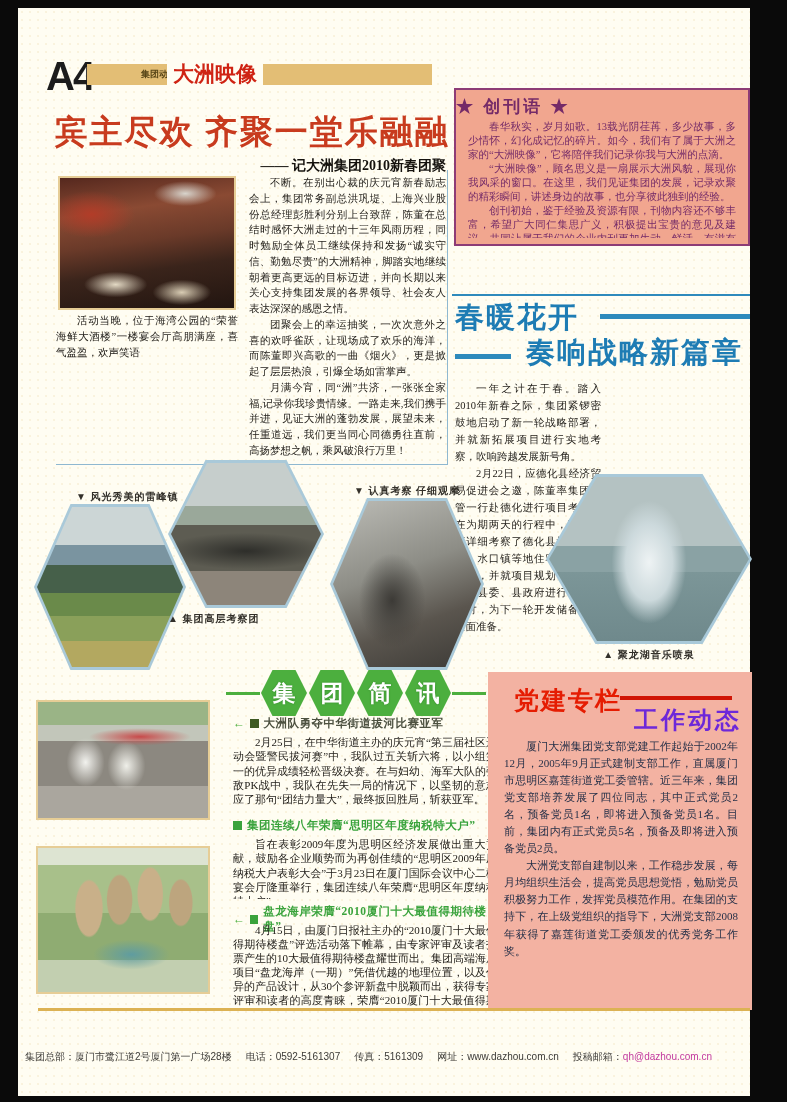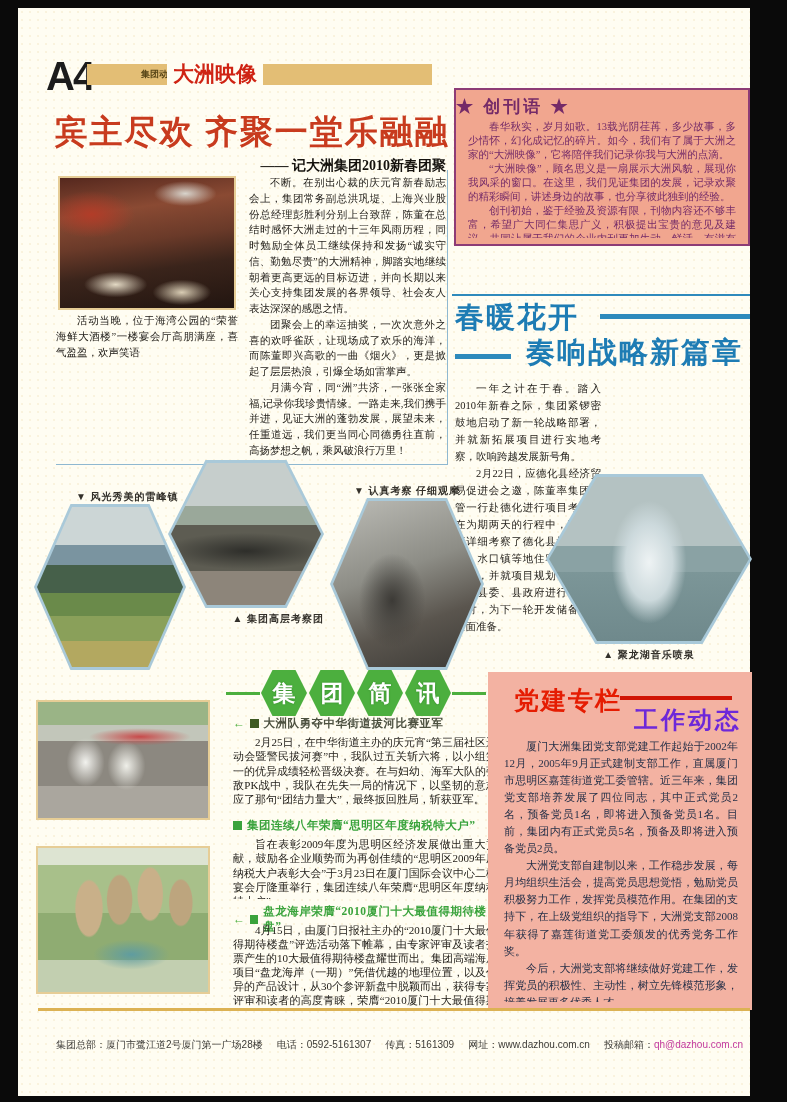--- a/index.html
+++ b/index.html
@@ -57,21 +57,21 @@
   .sq-green{background:#3aa33c;}
   
   .party{background:#f3b2a2;}
   .party-title{font-weight:bold;font-size:25px;color:#e51c02;letter-spacing:2px;}
   .party-sub{font-weight:bold;font-size:24px;color:#6d28d9;letter-spacing:3px;}
   .party-bar{background:#d01505;height:4px;}
   .party-body{position:absolute;left:16px;right:14px;top:66px;font-size:11px;line-height:1.55;color:#263048;text-align:justify;overflow:hidden;bottom:8px;}
   .party-body p{margin:0;text-indent:2em;}
   
   .goldline{background:#dcb253;}
-  .footer{font-family:"Liberation Sans",sans-serif;font-size:10px;color:#3c3a36;text-align:right;}
+  .footer{font-family:"Liberation Sans",sans-serif;font-size:10px;color:#3c3a36;text-align:left;margin-top:12px;}
   .footer span{margin:0 7px;}
   .email{color:#c2399d;}
 </style>
 </head>
 <body>
 
 <div id="page">
 
   <div class="abs page-label" style="left:28px;top:48px;">A4</div>
   <div class="abs tanbar" style="left:69px;top:56px;width:345px;height:21px;"></div>
@@ -133,21 +133,21 @@
     <div class="hexin" style="background:linear-gradient(
       #ccd6d6 0%, #ccd6d6 24%, #7a94a0 24%, #7a94a0 36%, #46604a 36%, #46604a 54%,
       #6a8a4a 54%, #6a8a4a 68%, #8aa05a 68%, #8aa05a 84%, #b3a860 84%, #b3a860 100%);"></div>
   </div>
 
   <div class="abs hexwrap" style="left:150px;top:452px;width:156px;height:148px;">
     <div class="hexin" style="background:
       radial-gradient(ellipse 70% 16% at 50% 62%, #2e2e2a 0%, rgba(0,0,0,0) 80%),
       linear-gradient(#c6cecc 0%, #c6cecc 30%, #9aa89a 30%, #9aa89a 44%, #5d5c52 44%, #5d5c52 76%, #8d857a 76%, #8d857a 100%);"></div>
   </div>
-  <div class="abs caption" style="left:150px;top:604px;width:156px;text-align:right;">▲ 集团高层考察团</div>
+  <div class="abs caption" style="left:150px;top:604px;width:156px;text-align:left;">▲ 集团高层考察团</div>
 
   <div class="abs caption" style="left:336px;top:476px;">▼ 认真考察  仔细观摩</div>
   <div class="abs hexwrap" style="left:312px;top:490px;width:154px;height:172px;">
     <div class="hexin" style="background:
       radial-gradient(ellipse 30% 38% at 40% 60%, #3c3a36 0%, rgba(0,0,0,0) 75%),
       linear-gradient(160deg, #bcbcb6 0%, #8d8d86 42%, #5a554e 70%, #3c3a36 100%);"></div>
   </div>
 
   <div class="abs briefhead" style="left:193px;top:662px;width:290px;">
     <div class="line"></div>
@@ -200,21 +200,20 @@
     <p>4月15日，由厦门日报社主办的“2010厦门十大最值得期待楼盘”评选活动落下帷幕，由专家评审及读者投票产生的10大最值得期待楼盘耀世而出。集团高端海居项目“盘龙海岸（一期）”凭借优越的地理位置，以及优异的产品设计，从30个参评新盘中脱颖而出，获得专家评审和读者的高度青睐，荣膺“2010厦门十大最值得期待楼盘”。</p>
   </div>
 
   <div class="abs party" style="left:470px;top:664px;width:264px;height:338px;">
     <div class="abs party-title" style="left:26px;top:12px;">党建专栏</div>
     <div class="abs party-bar" style="left:132px;top:24px;width:112px;"></div>
     <div class="abs party-sub" style="left:146px;top:32px;">工作动态</div>
     <div class="party-body">
       <p>厦门大洲集团党支部党建工作起始于2002年12月，2005年9月正式建制支部工作，直属厦门市思明区嘉莲街道党工委管辖。近三年来，集团党支部培养发展了四位同志，其中正式党员2名，预备党员1名，即将进入预备党员1名。目前，集团内有正式党员5名，预备及即将进入预备党员2员。</p>
       <p>大洲党支部自建制以来，工作稳步发展，每月均组织生活会，提高党员思想觉悟，勉励党员积极努力工作，发挥党员模范作用。在集团的支持下，在上级党组织的指导下，大洲党支部2008年获得了嘉莲街道党工委颁发的优秀党务工作奖。</p>
-      <p>今后，大洲党支部将继续做好党建工作，发挥党员的积极性、主动性，树立先锋模范形象，培养发展更多优秀人才。</p>
     </div>
   </div>
 
   <div class="abs goldline" style="left:20px;top:1000px;width:712px;height:3px;"></div>
   <div class="abs footer" style="left:0;top:1030px;width:732px;">
     <span>集团总部：厦门市鹭江道2号厦门第一广场28楼</span><span>电话：0592-5161307</span><span>传真：5161309</span><span>网址：www.dazhou.com.cn</span><span style="margin-right:0;">投稿邮箱：</span><span class="email" style="margin-left:0;">qh@dazhou.com.cn</span>
   </div>
 
 </div>
 

